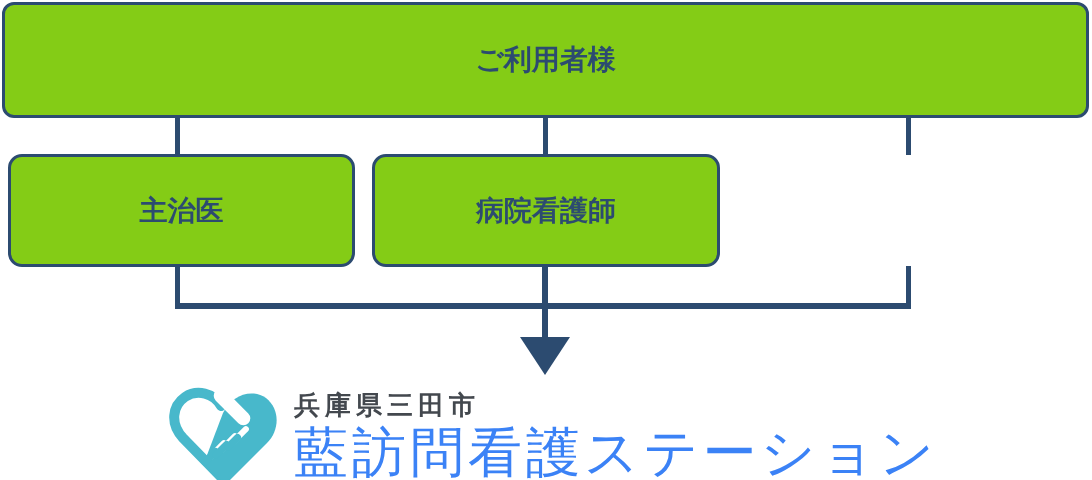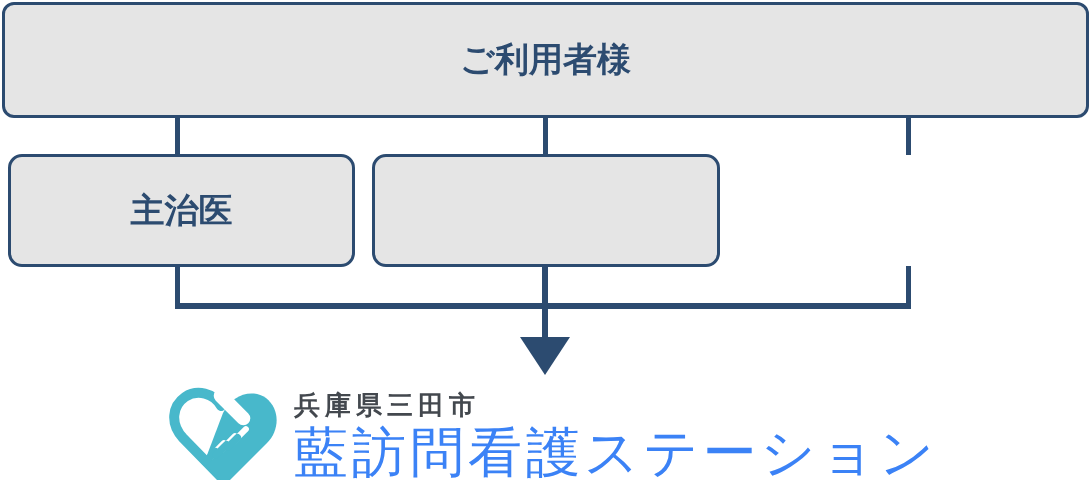--- a/index.html
+++ b/index.html
@@ -11,29 +11,29 @@
   .stage {
     position: relative;
     width: 1092px;
     height: 480px;
     background: #ffffff;
     overflow: hidden;
   }
   
   .box {
     position: absolute;
-    background: #e5e5e5;
+    background: #84cc16;
     border: 3px solid #2c4b70;
     display: flex;
     flex-direction: column;
     align-items: center;
     justify-content: center;
     color: #2c4b70;
     font-weight: bold;
-    font-size: 34px;
+    font-size: 28px;
     line-height: 1.28;
     text-align: center;
     box-sizing: border-box;
   }
   .box-top {
     left: 2px; top: 2px;
     width: 1087px; height: 116px;
     border-radius: 12px;
   }
   .box-row { top: 154px; height: 113px; border-radius: 14px; }
@@ -98,20 +98,21 @@
   </div>
 
   <div class="line v-top-left"></div>
   <div class="line v-top-mid"></div>
   <div class="line v-top-right"></div>
 
   <div class="box box-row box-doctor">
     <span>主治医</span>
   </div>
   <div class="box box-row box-nurse">
+    <span>病院看護師</span>
   </div>
 
   <div class="line v-bot-left"></div>
   <div class="line v-bot-right"></div>
   <div class="line h-collector"></div>
   <div class="line v-shaft"></div>
   <div class="arrow-head"></div>
 
   <div class="logo">
     <svg class="logo-mark" viewBox="0 0 118 104" aria-hidden="true">

